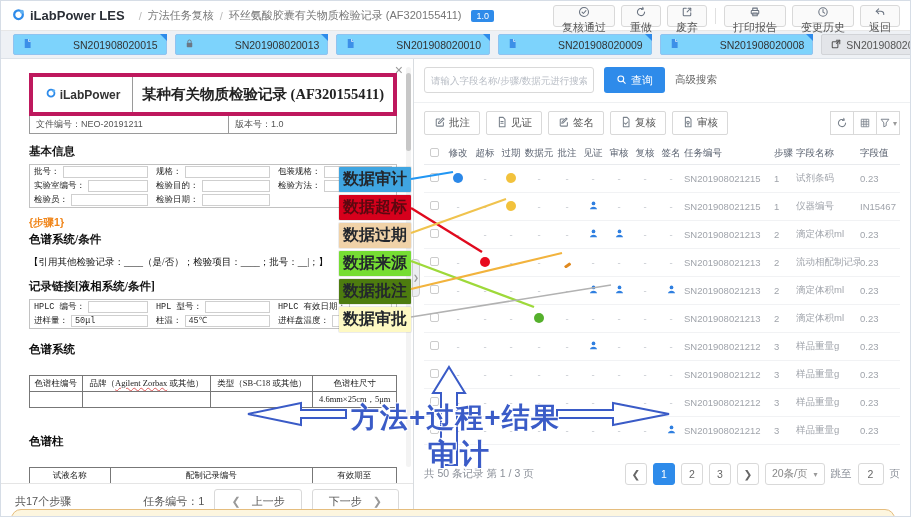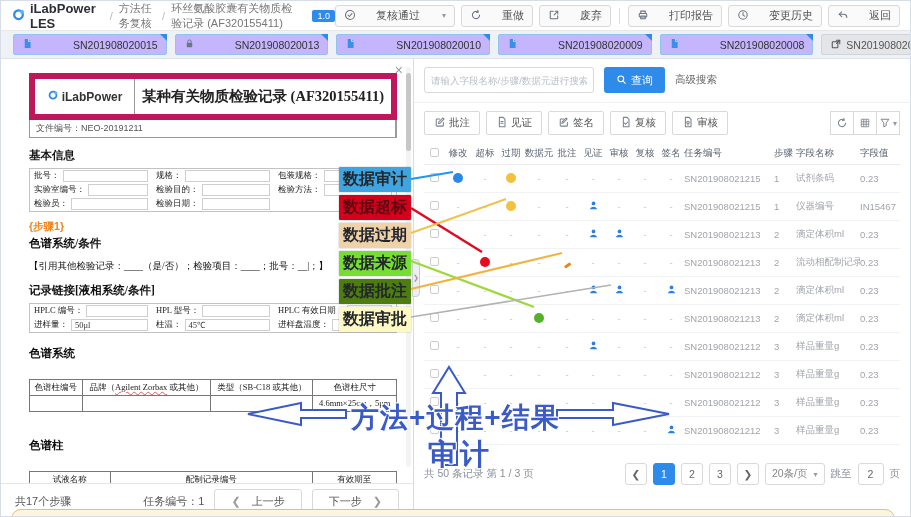--- a/index.html
+++ b/index.html
@@ -7,60 +7,60 @@
   body { font-family:"Liberation Sans",sans-serif; }
   .app { position:relative; width:911px; height:517px; background:#fff; overflow:hidden; border:1px solid #d6dde6; }
 
   
   .topbar { height:30px; display:flex; align-items:center; padding:0 10px; border-bottom:1px solid #e7e7e7; background:#fff; }
   .logo { display:flex; align-items:center; gap:4px; font-weight:bold; font-size:13px; color:#2b2f36; }
   .crumb { display:flex; align-items:center; gap:6px; margin-left:14px; font-size:11px; color:#777; }
   .crumb .sep { color:#bbb; }
   .ver-badge { background:#2e8bea; color:#fff; font-size:9px; padding:1px 5px; border-radius:2px; margin-left:4px; }
   .tb-actions { margin-left:auto; display:flex; align-items:center; gap:6px; }
-  .tb-btn { display:flex; align-items:center; gap:20px; height:22px; padding:0 8px; font-size:11px; color:#555;
-            background:#fafafa; border:1px solid #d9d9d9; border-radius:3px; cursor:pointer; white-space:nowrap; }
+  .tb-btn { display:flex; align-items:center; gap:0; height:22px; padding:0 8px; font-size:11px; color:#555;
+            background:#fafafa; border:1px solid #d9d9d9; border-radius:3px; cursor:pointer; white-space:nowrap;flex-direction:column; }
   .tb-btn svg { color:#6a7380; }
   .tb-div { width:1px; height:16px; background:#e0e0e0; margin:0 2px; }
   .caret { font-size:8px; color:#999; margin-left:2px; }
 
   
   .tabbar { height:28px; display:flex; align-items:center; gap:8px; padding:0 12px; background:#eef1f5; border-bottom:1px solid #dde2e8; }
   .tab { position:relative; display:flex; align-items:center; gap:4px; height:21px; padding:0 8px; font-size:10.5px;
          border-radius:2px; cursor:pointer; white-space:nowrap; }
-  .tab.active { background:#c4b5fd; border:1px solid #8fc3f0; color:#333;gap:40px; }
+  .tab.active { background:#7dd3fc; border:1px solid #8fc3f0; color:#333;gap:40px; }
   .tab.active::after { content:""; position:absolute; top:-1px; right:-1px; border-top:7px solid #2e8bea; border-left:7px solid transparent; }
   .tab.inactive { background:#e3e5e9; border:1px solid #d2d4d8; color:#555; }
 
   
   .main { display:flex; height:459px; }
 
   
   .left { position:relative; width:413px; border-right:1px solid #d8dce0; display:flex; flex-direction:column; background:#fff; }
   .doc-close { position:absolute; top:4px; right:10px; font-size:14px; color:#999; cursor:pointer; line-height:1; }
   .doc-scroll { flex:1; padding:14px 16px 0 28px; overflow:hidden; font-family:"Liberation Serif",serif; color:#222; }
   .scrollbar { position:absolute; right:2px; top:8px; width:5px; height:400px; background:#f3f3f3; border-radius:3px; }
   .scroll-thumb { position:absolute; top:6px; left:0; width:5px; height:78px; background:#c7c7c7; border-radius:3px; }
   .divider-handle { position:absolute; right:-7px; top:200px; width:8px; height:38px; background:#eceef1; border:1px solid #ccc;
                     border-radius:0 4px 4px 0; z-index:6; display:flex; align-items:center; justify-content:center; font-size:7px; color:#999; cursor:pointer;}
 
-  .doc-head { display:flex; border:6px solid #be185d; }
+  .doc-head { display:flex; border:4px solid #be185d; }
   .doc-head .logo-cell { width:100px; border-right:1px solid #9a9a9a; display:flex; align-items:center; justify-content:center; gap:3px;
                          font-size:12px; font-weight:bold; color:#333; font-family:"Liberation Sans",sans-serif; }
   .doc-head .title-cell { flex:1; display:flex; align-items:center; justify-content:center; font-size:14.5px; font-weight:bold; padding:8px 4px; }
   .doc-meta { display:flex; border:1px solid #9a9a9a; border-top:none; font-size:9px; color:#555; font-family:"Liberation Sans",sans-serif; }
   .doc-meta > div { padding:2px 6px; }
   .doc-meta .m1 { flex:1.2; border-right:1px solid #9a9a9a; }
   .doc-meta .m2 { flex:1; }
 
   .sec-title { font-size:11.5px; font-weight:bold; margin:10px 0 5px; color:#111; }
   .step-tag { color:#f08519; font-size:10.5px; font-weight:bold; margin:8px 0 2px; font-family:"Liberation Sans",sans-serif; }
 
   .fgrid { border:1px solid #c2c2c2; }
-  .fgrid-row { display:flex; }
+  .fgrid-row { display:flex;font-family:Liberation Mono, monospace; }
   .fgrid-cell { flex:1; display:flex; align-items:center; gap:3px; padding:1px 4px; }
   .flabel { font-size:8.5px; color:#222; white-space:nowrap; }
   .fbox { flex:1; height:12px; border:1px solid #cfcfcf; background:#fff; font-size:8.5px; color:#333; padding:0 3px; line-height:11px; white-space:nowrap; overflow:hidden;}
 
   .ref-line { font-size:9.5px; margin:9px 0 2px; color:#111; }
 
   .doc-table { border-collapse:collapse; width:100%; margin-top:18px; }
   .doc-table th, .doc-table td { border:1px solid #777; font-size:8.5px; font-weight:normal; padding:1.5px 3px; text-align:center; color:#222; height:13px;}
   .wavy { text-decoration:underline; text-decoration-style:wavy; text-decoration-color:#e05a5a; }
 
@@ -256,20 +256,21 @@
             <span><svg viewBox="0 0 16 16" width="12" height="12">
                   <circle cx="8" cy="8.2" r="4.6" fill="none" stroke="#2e8bea" stroke-width="2.4"></circle>
                   <circle cx="11.6" cy="5" r="2.1" fill="#5fb0f2"></circle>
                 </svg></span>
             <span>iLabPower</span>
           </div>
           <div class="title-cell">某种有关物质检验记录 (AF320155411)</div>
         </div>
         <div class="doc-meta">
           <div class="m1"><span>文件编号：</span><span>NEO-20191211</span></div>
+          <div class="m2"><span>版本号：</span><span>1.0</span></div>
         </div>
 
         <div class="sec-title">基本信息</div>
         <div class="fgrid" id="basicGrid">
             <div class="fgrid-row">
               <div class="fgrid-cell">
                 <span class="flabel">批号：</span>
                 <span class="fbox"></span>
               </div>
               <div class="fgrid-cell">

